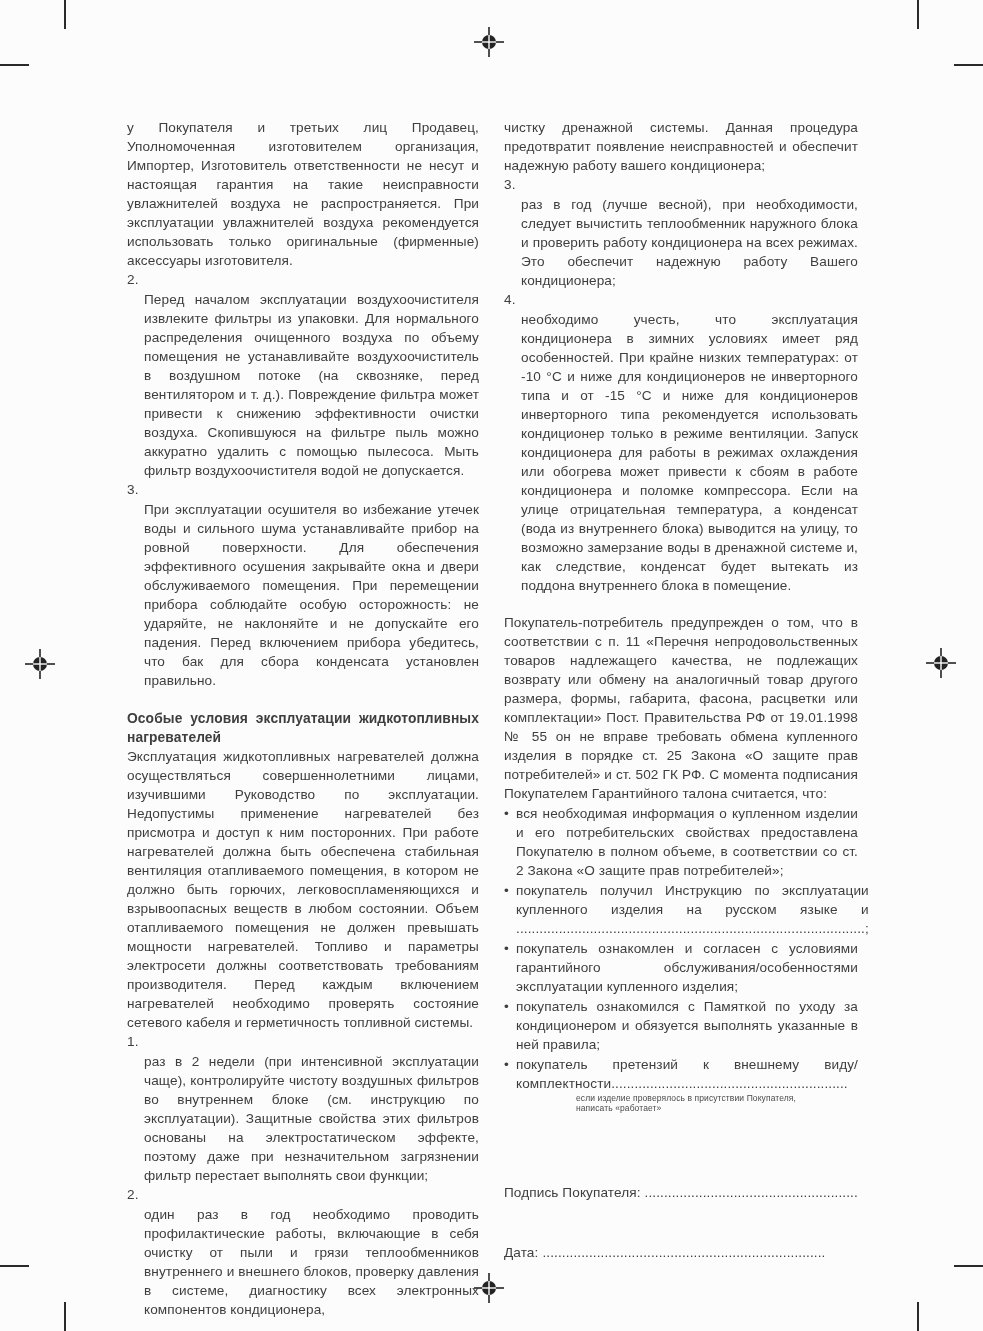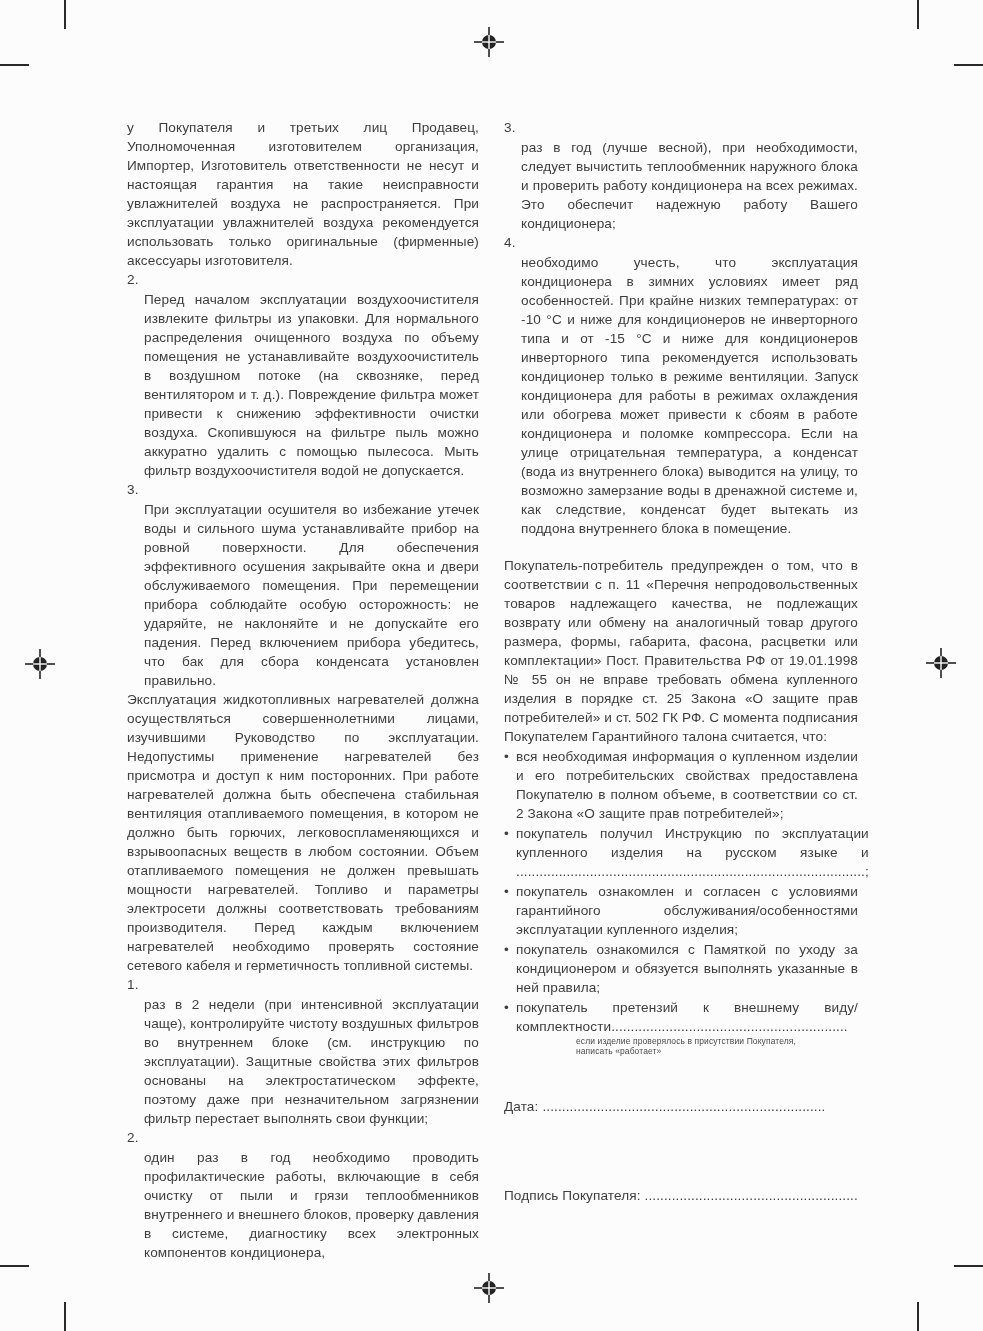--- a/index.html
+++ b/index.html
@@ -116,35 +116,37 @@
       <div class="num-item">
         <span class="num">2.</span>
         <span class="itext">Перед началом эксплуатации воздухоочистителя извлеките фильтры из упаковки. Для нормального распределения очищенного воздуха по объему помещения не устанавливайте воздухоочиститель в воздушном потоке (на сквозняке, перед вентилятором и т. д.). Повреждение фильтра может привести к снижению эффективности очистки воздуха. Скопившуюся на фильтре пыль можно аккуратно удалить с помощью пылесоса. Мыть фильтр воздухоочистителя водой не допускается.</span>
       </div>
 
       <div class="num-item">
         <span class="num">3.</span>
         <span class="itext">При эксплуатации осушителя во избежание утечек воды и сильного шума устанавливайте прибор на ровной поверхности. Для обеспечения эффективного осушения закрывайте окна и двери обслуживаемого помещения. При перемещении прибора соблюдайте особую осторожность: не ударяйте, не наклоняйте и не допускайте его падения. Перед включением прибора убедитесь, что бак для сбора конденсата установлен правильно.</span>
       </div>
 
+      <h3 class="heading">Особые условия эксплуатации жидкотопливных нагревателей</h3>
       <p class="just">Эксплуатация жидкотопливных нагревателей должна осуществляться совершеннолетними лицами, изучившими Руководство по эксплуатации. Недопустимы применение нагревателей без присмотра и доступ к ним посторонних. При работе нагревателей должна быть обеспечена стабильная вентиляция отапливаемого помещения, в котором не должно быть горючих, легковоспламеняющихся и взрывоопасных веществ в любом состоянии. Объем отапливаемого помещения не должен превышать мощности нагревателей. Топливо и параметры электросети должны соответствовать требованиям производителя. Перед каждым включением нагревателей необходимо проверять состояние сетевого кабеля и герметичность топливной системы.</p>
 
 
       <div class="num-item">
         <span class="num">1.</span>
         <span class="itext">раз в 2 недели (при интенсивной эксплуатации чаще), контролируйте чистоту воздушных фильтров во внутреннем блоке (см. инструкцию по эксплуатации). Защитные свойства этих фильтров основаны на электростатическом эффекте, поэтому даже при незначительном загрязнении фильтр перестает выполнять свои функции;</span>
       </div>
 
       <div class="num-item">
         <span class="num">2.</span>
         <span class="itext">один раз в год необходимо проводить профилактические работы, включающие в себя очистку от пыли и грязи теплообменников внутреннего и внешнего блоков, проверку давления в системе, диагностику всех электронных компонентов кондиционера,</span>
       </div>
     </div>
 
     <div class="col">
+      <p class="just">чистку дренажной системы. Данная процедура предотвратит появление неисправностей и обеспечит надежную работу вашего кондиционера;</p>
 
       <div class="num-item">
         <span class="num">3.</span>
         <span class="itext">раз в год (лучше весной), при необходимости, следует вычистить теплообменник наружного блока и проверить работу кондиционера на всех режимах. Это обеспечит надежную работу Вашего кондиционера;</span>
       </div>
 
       <div class="num-item">
         <span class="num">4.</span>
         <span class="itext">необходимо учесть, что эксплуатация кондиционера в зимних условиях имеет ряд особенностей. При крайне низких температурах: от -10 °C и ниже для кондиционеров не инверторного типа и от -15 °C и ниже для кондиционеров инверторного типа рекомендуется использовать кондиционер только в режиме вентиляции. Запуск кондиционера для работы в режимах охлаждения или обогрева может привести к сбоям в работе кондиционера и поломке компрессора. Если на улице отрицательная температура, а конденсат (вода из внутреннего блока) выводится на улицу, то возможно замерзание воды в дренажной системе и, как следствие, конденсат будет вытекать из поддона внутреннего блока в помещение.</span>
       </div>
@@ -168,23 +170,23 @@
           <span class="bmark">•</span>
           <span class="btext">покупатель ознакомился с Памяткой по уходу за кондиционером и обязуется выполнять указанные в ней правила;</span>
         </div>
         <div class="bullet-item">
           <span class="bmark">•</span>
           <span class="btext">покупатель претензий к внешнему виду/комплектности.............................................................</span>
         </div>
         <div class="footnote">если изделие проверялось в присутствии Покупателя, написать «работает»</div>
       </div>
 
+      <div class="sig-row">
+        <span class="lbl">Подпись Покупателя:</span><span class="dots">.......................................................</span>
+      </div>
+
       <div class="sig-row date">
         <span class="lbl">Дата:</span><span class="dots">.........................................................................</span>
-      </div>
-
-      <div class="sig-row">
-        <span class="lbl">Подпись Покупателя:</span><span class="dots">.......................................................</span>
       </div>
     </div>
 
   </div>
 </div>
 
 </body></html>

